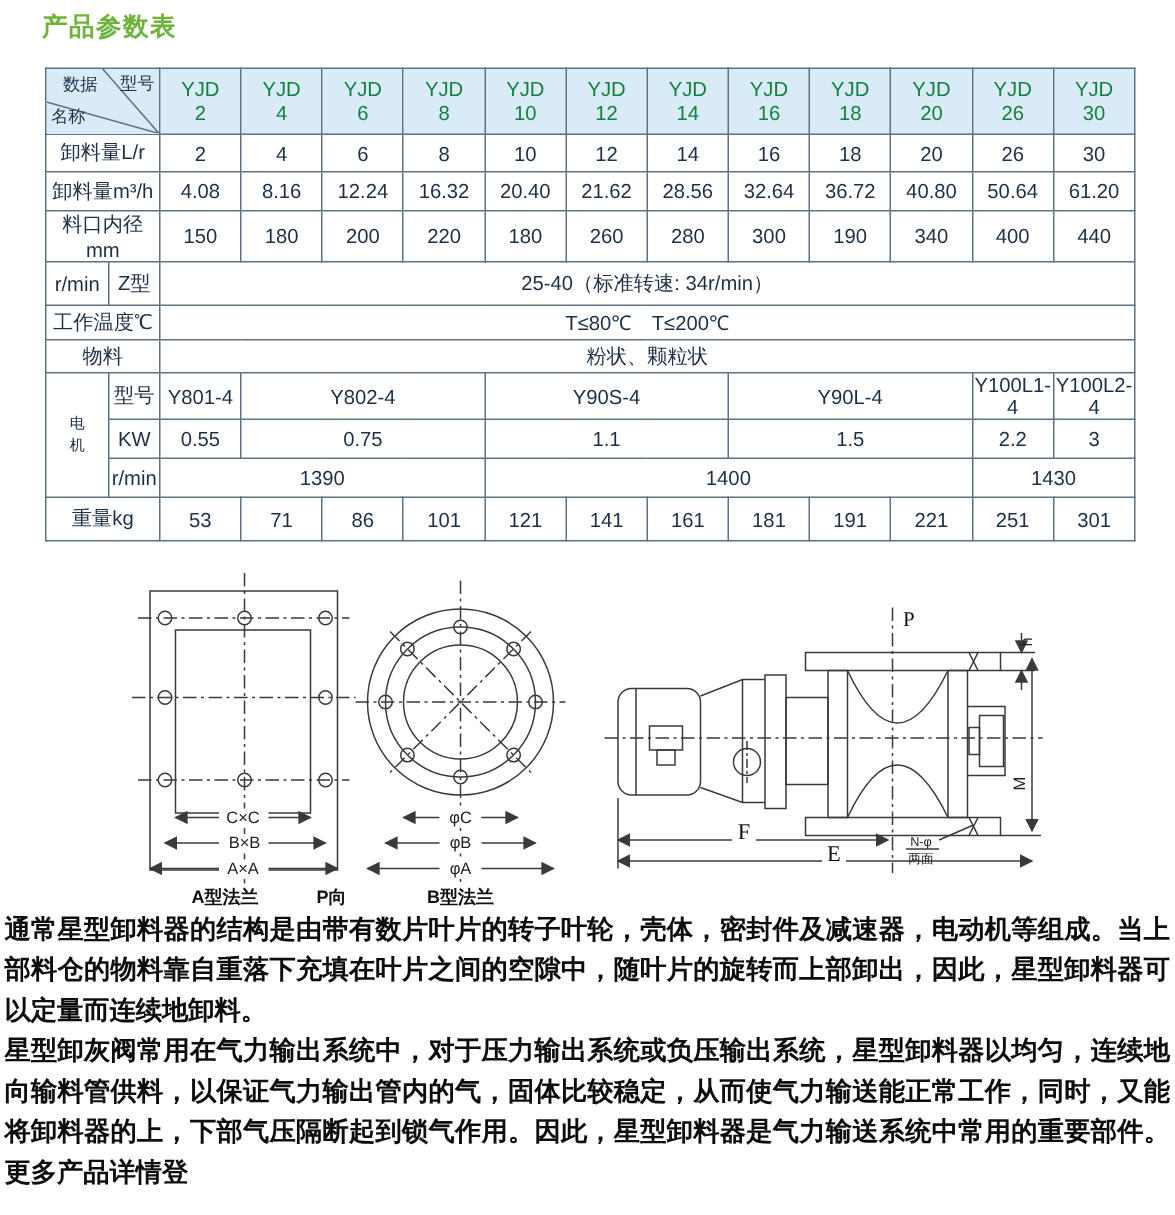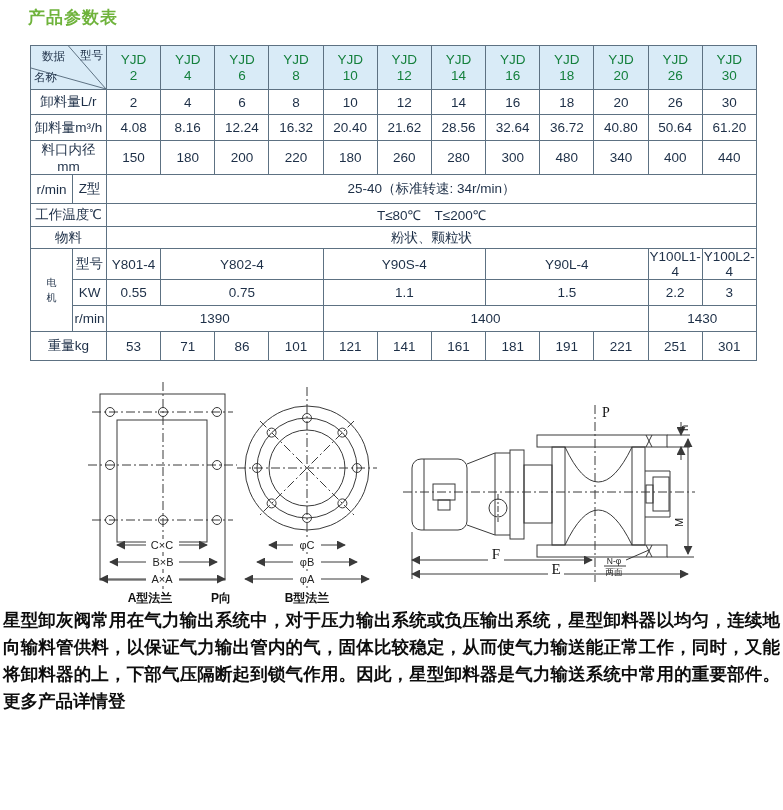--- a/index.html
+++ b/index.html
@@ -127,21 +127,21 @@
   <tr class="h27">
     <td class="lbl" colspan="2">料口内径mm</td>
     <td>150</td>
     <td>180</td>
     <td>200</td>
     <td>220</td>
     <td>180</td>
     <td>260</td>
     <td>280</td>
     <td>300</td>
-    <td>480</td>
+    <td>190</td>
     <td>340</td>
     <td>400</td>
     <td>440</td>
   </tr>
   <tr class="h29">
     <td class="lbl">r/min</td>
     <td class="lbl">Z型</td>
     <td colspan="12">25-40（标准转速: 34r/min）</td>
   </tr>
   <tr class="h23">
@@ -301,14 +301,15 @@
     <text x="556" y="207" text-anchor="middle" font-size="15" font-family="Liberation Serif, serif" fill="#111" stroke="none">E</text>
     <line x1="626" y1="193" x2="649" y2="183"></line>
     <line x1="604" y1="199" x2="626" y2="199"></line>
     <text x="614" y="197" text-anchor="middle" font-size="8.5" fill="#222" stroke="none">N-φ</text>
     <text x="614" y="208" text-anchor="middle" font-size="8.5" fill="#222" stroke="none">两面</text>
   </g>
 </svg>
 </div>
 
 <div class="paragraphs">
+  <p>通常星型卸料器的结构是由带有数片叶片的转子叶轮，壳体，密封件及减速器，电动机等组成。当上部料仓的物料靠自重落下充填在叶片之间的空隙中，随叶片的旋转而上部卸出，因此，星型卸料器可以定量而连续地卸料。</p>
   <p>星型卸灰阀常用在气力输出系统中，对于压力输出系统或负压输出系统，星型卸料器以均匀，连续地向输料管供料，以保证气力输出管内的气，固体比较稳定，从而使气力输送能正常工作，同时，又能将卸料器的上，下部气压隔断起到锁气作用。因此，星型卸料器是气力输送系统中常用的重要部件。更多产品详情登</p>
 </div>
 
 </body></html>

